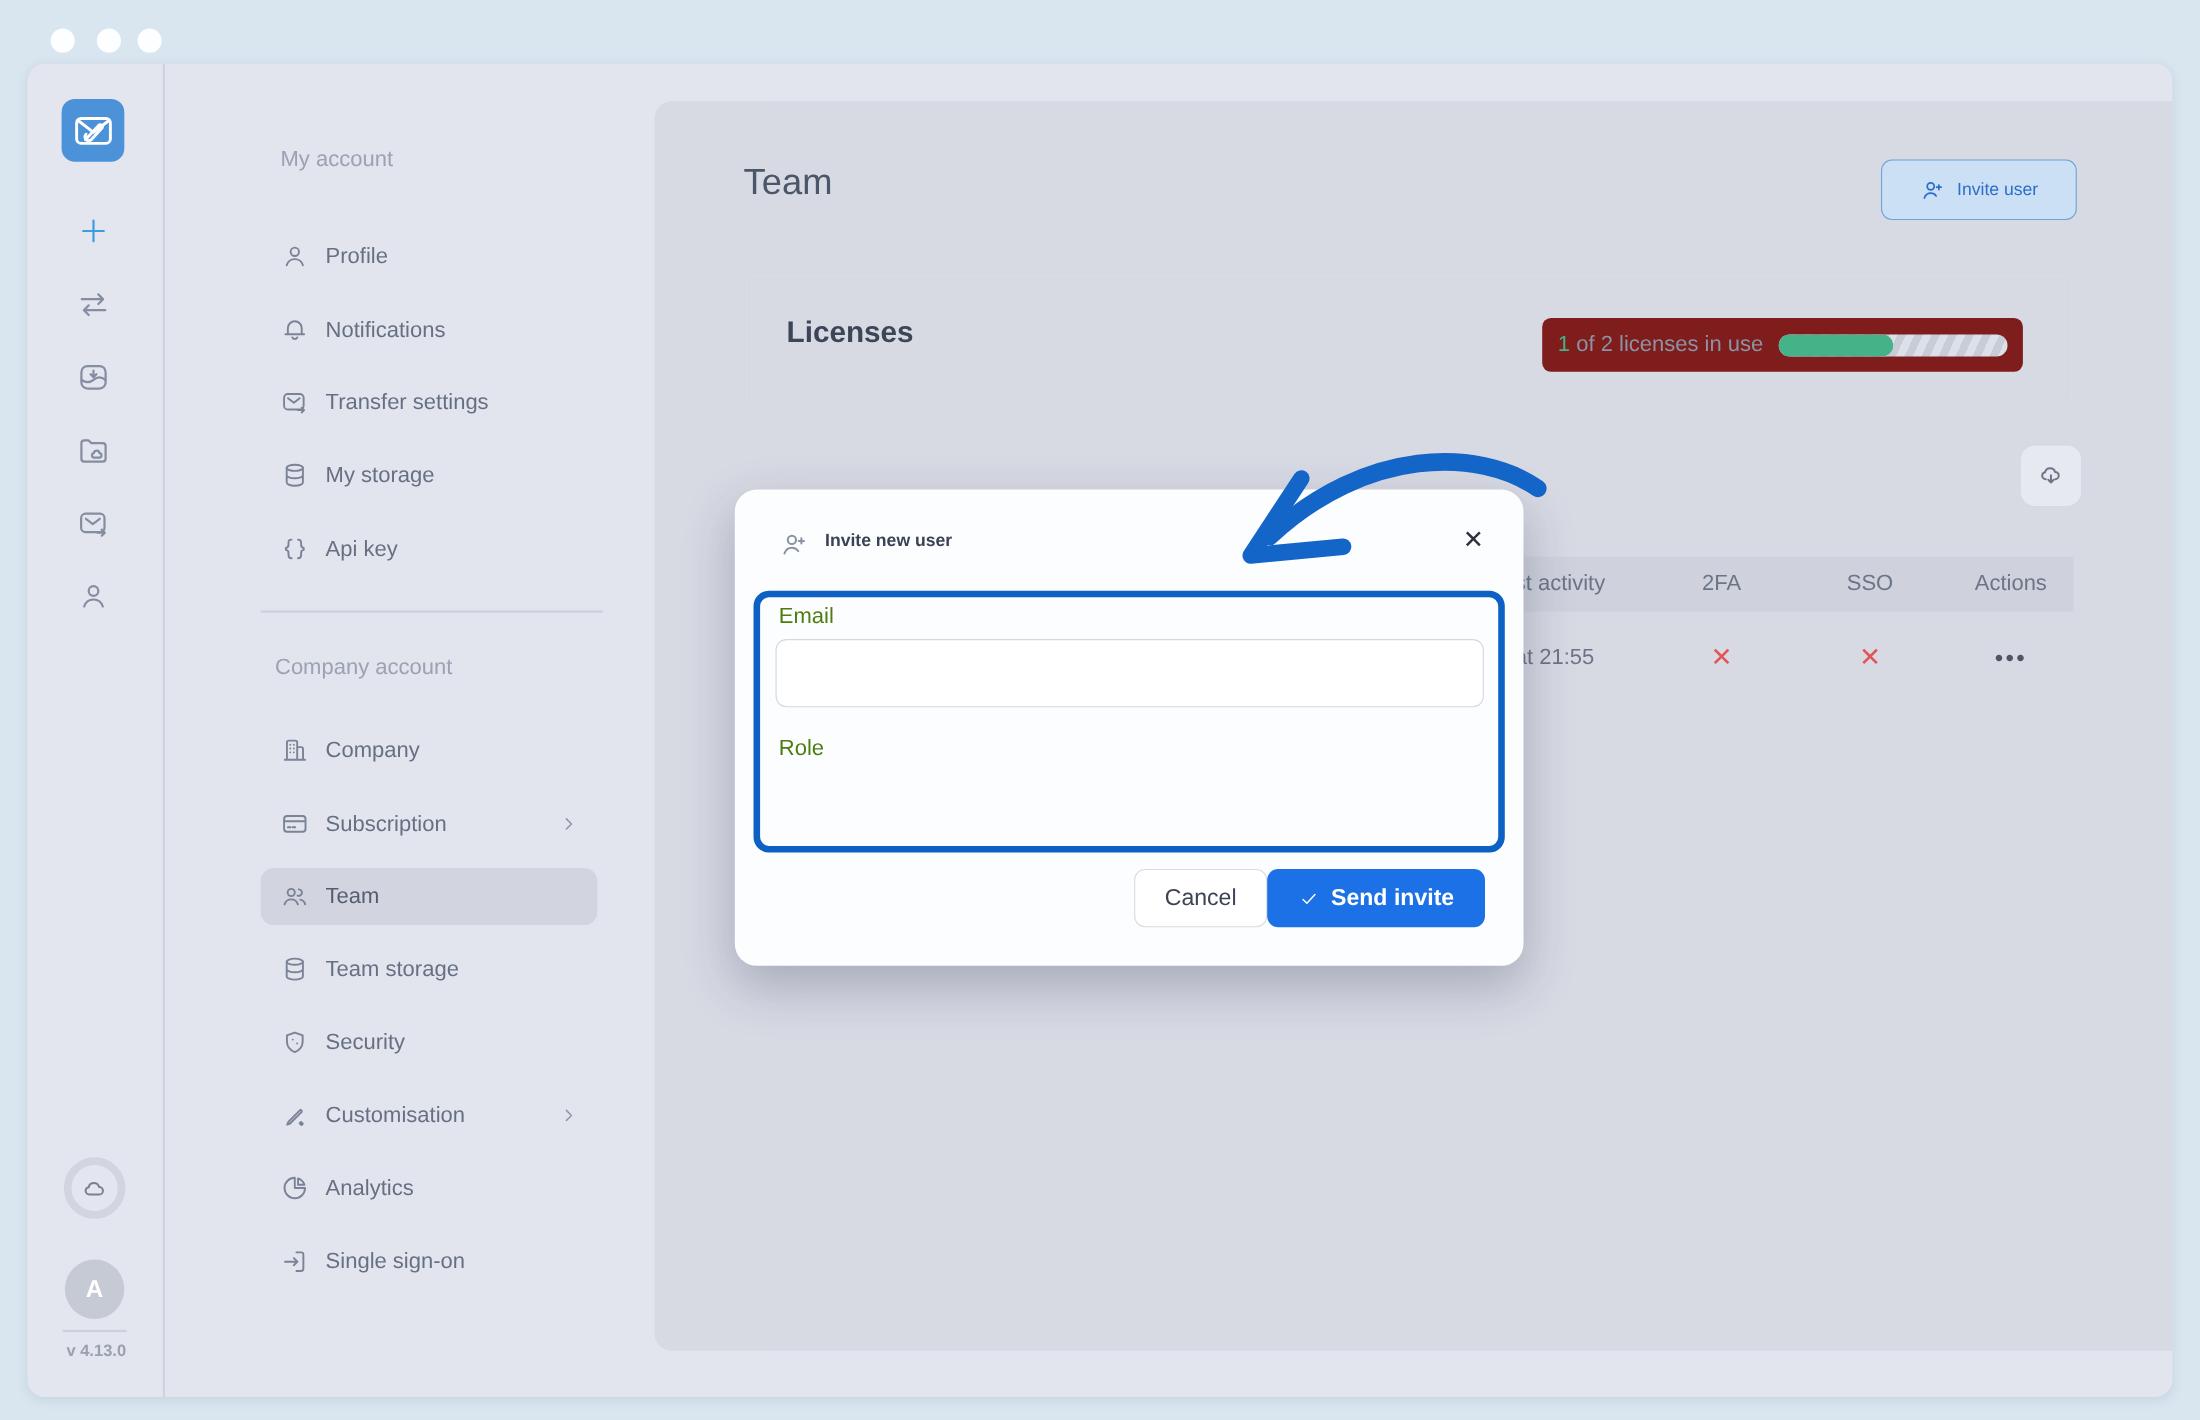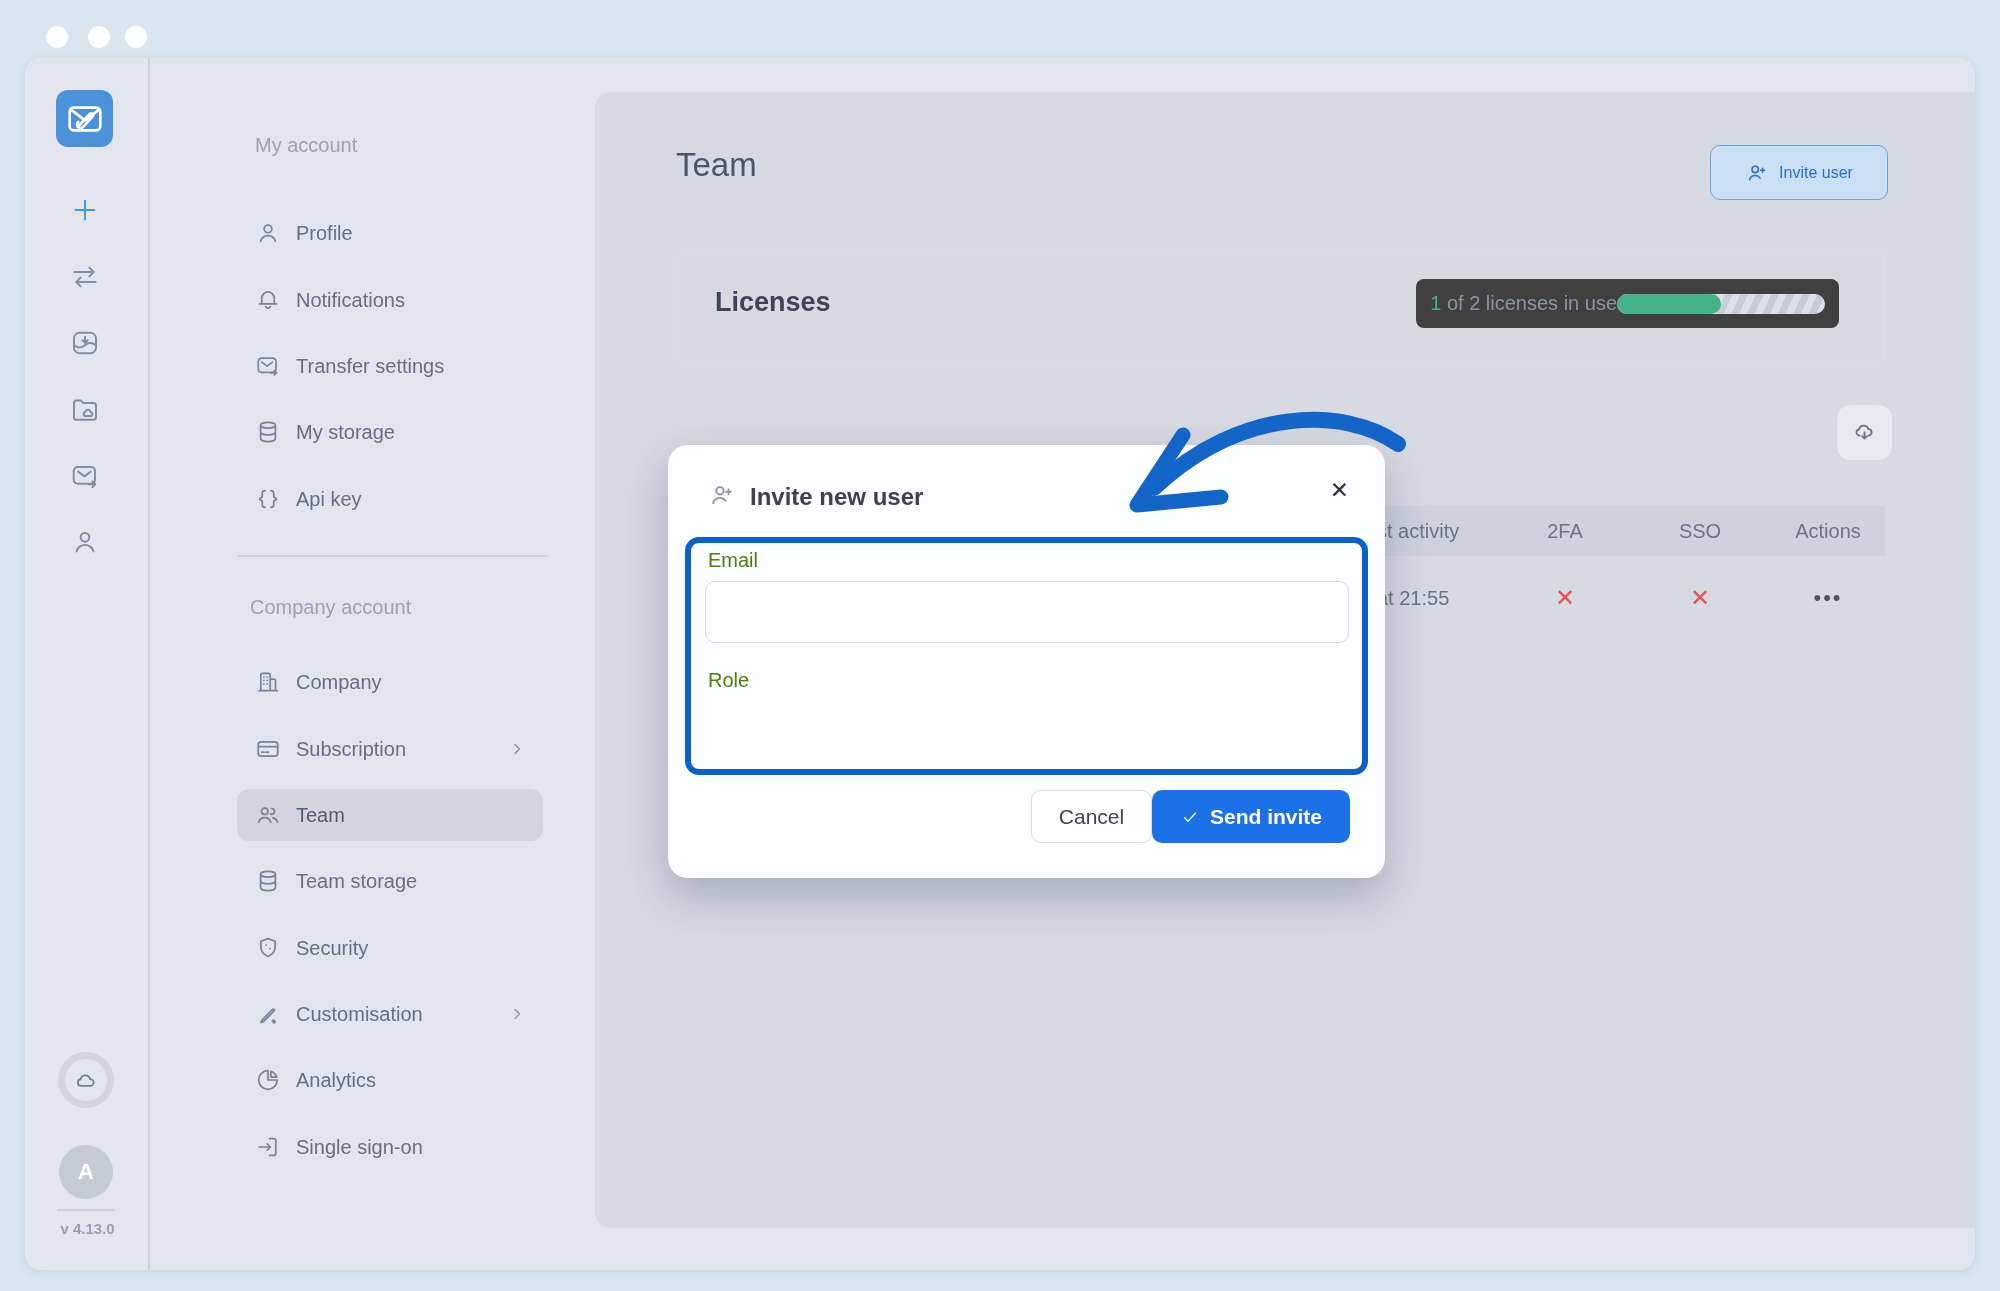--- a/index.html
+++ b/index.html
@@ -36,21 +36,21 @@
   .nav-divider{position:absolute;left:212px;top:497px;width:311px;height:1.5px;background:#cdd1dd;}
 
   
   .main{position:absolute;left:570px;top:34px;width:1380px;height:1136px;background:#d7d9e3;border-radius:16px 0 0 16px;}
   .page-title{position:absolute;left:651px;top:88px;font-size:33px;font-weight:500;color:#4b5668;}
   .invite-btn{position:absolute;left:1685px;top:87px;width:178px;height:55px;background:var(--invite-btn-bg);border:1.5px solid var(--invite-btn-border);border-radius:10px;color:var(--invite-btn-text);font-size:16px;display:flex;align-items:center;justify-content:center;gap:10px;cursor:pointer;}
   .invite-btn svg{width:24px;height:24px;}
 
   .lic-card{position:absolute;left:653px;top:192px;width:1206px;height:117px;border:1.5px solid #dadde6;border-radius:6px;}
   .lic-title{position:absolute;left:36px;top:36px;font-size:27px;font-weight:600;color:#3d4658;}
-  .lic-pill{position:absolute;right:44px;top:28px;height:49px;background:#404040;border-radius:8px;display:flex;align-items:center;padding:0 14px;}
+  .lic-pill{position:absolute;right:44px;top:38px;height:49px;background:#7f1d1d;border-radius:8px;display:flex;align-items:center;gap:14px;padding:0 14px;}
   .lic-text{font-size:20px;color:#8b93a5;white-space:nowrap;}
   .lic-text b{color:var(--green);font-weight:normal;}
   .lic-bar{width:208px;height:20px;border-radius:10px;overflow:hidden;background:repeating-linear-gradient(115deg,#c7ccd7 0 7px,#dce0e9 7px 14px);}
   .lic-fill{height:100%;background:var(--green);border-radius:10px;}
 
   .search{position:absolute;left:665px;top:356px;width:330px;height:46px;background:#dbdfe8;border:1px solid #c8cddb;border-radius:10px;display:flex;align-items:center;gap:12px;padding:0 14px;color:#8a92a4;}
   .search svg{width:22px;height:22px;flex:0 0 auto;}
   .search input{border:none;outline:none;background:transparent;font-size:19px;color:#6c7487;width:100%;}
   .search input::placeholder{color:#8a92a4;}
   .upload-btn{position:absolute;left:1811px;top:346px;width:57px;height:57px;background:#e7e9f1;border:1px solid #d4d8e2;border-radius:14px;display:flex;align-items:center;justify-content:center;color:#6d7587;cursor:pointer;}
@@ -62,21 +62,21 @@
   .c-activity{left:699px;}
   .c-2fa{left:887px;transform:translate(-50%,-50%) !important;}
   .c-sso{left:1022px;transform:translate(-50%,-50%) !important;}
   .c-actions{left:1150px;transform:translate(-50%,-50%) !important;}
   .xmark{color:var(--red);font-size:24px;}
   .dots-menu{color:#4e5565;font-size:22px;letter-spacing:2px;cursor:pointer;}
 
   
   .modal{position:absolute;left:643px;top:387px;width:717px;height:433px;background:#fcfdfe;border-radius:20px;box-shadow:0 18px 45px rgba(40,50,80,.28);z-index:50;}
   .modal-head-icon{position:absolute;left:40px;top:36px;width:28px;height:28px;color:#8a92a4;}
-  .modal-title{position:absolute;left:82px;top:38px;font-size:24px;font-weight:600;color:#3a4254;}
+  .modal-title{position:absolute;left:82px;top:38px;font-size:16px;font-weight:600;color:#3a4254;}
   .modal-close{position:absolute;right:36px;top:34px;font-size:23px;color:#2c3140;cursor:pointer;line-height:1;}
   .hl-frame{position:absolute;left:17px;top:92px;width:683px;height:238px;border:6px solid var(--frame-blue);border-radius:14px;}
   .field-label{position:absolute;left:40px;font-size:20px;color:#4d7c0f;}
   .email-input{position:absolute;left:37px;top:136px;width:644px;height:62px;border:1.5px solid #d4d8e0;border-radius:10px;background:#fff;font-size:21px;color:#3b4254;padding:0 24px;outline:none;}
   .role-select{position:absolute;left:37px;top:256px;width:644px;height:58px;border:1.5px solid #d4d8e0;border-radius:10px;background:#fff;display:flex;align-items:center;padding:0 24px;font-size:21px;color:#3b4254;cursor:pointer;}
   .role-select .chev{margin-left:auto;width:24px;height:24px;color:#5a6172;}
   .btn-cancel{position:absolute;left:347px;top:345px;width:121px;height:53px;background:#fff;border:1.5px solid #d9dce3;border-radius:10px;font-size:21px;color:#3c4354;cursor:pointer;margin-left:16px;}
   .btn-send{position:absolute;left:484px;top:345px;width:198px;height:53px;background:var(--accent-blue);border:none;border-radius:10px;font-size:21px;font-weight:600;color:#fff;display:flex;align-items:center;justify-content:center;gap:10px;cursor:pointer;}
   .btn-send svg{width:20px;height:20px;}
 

